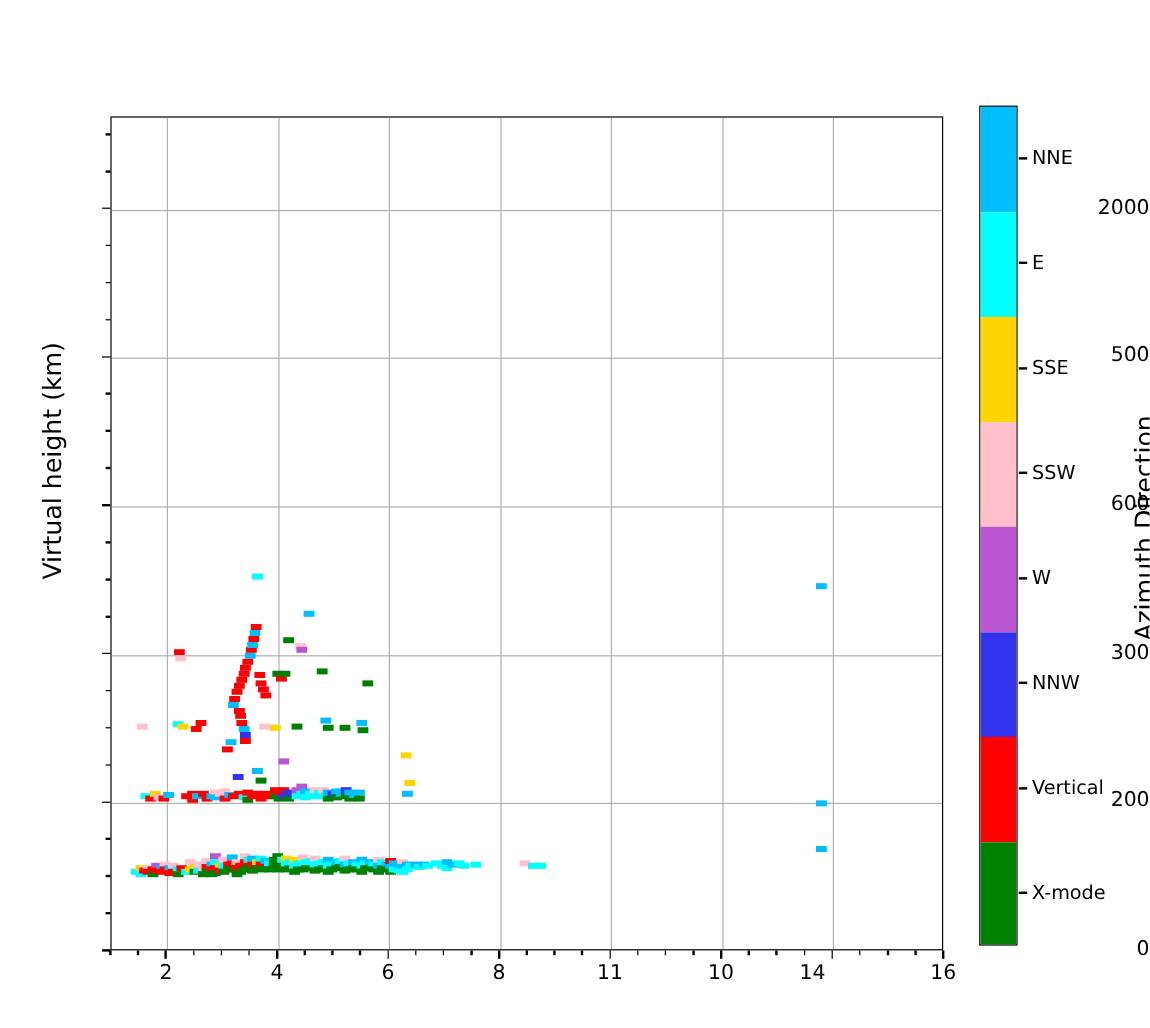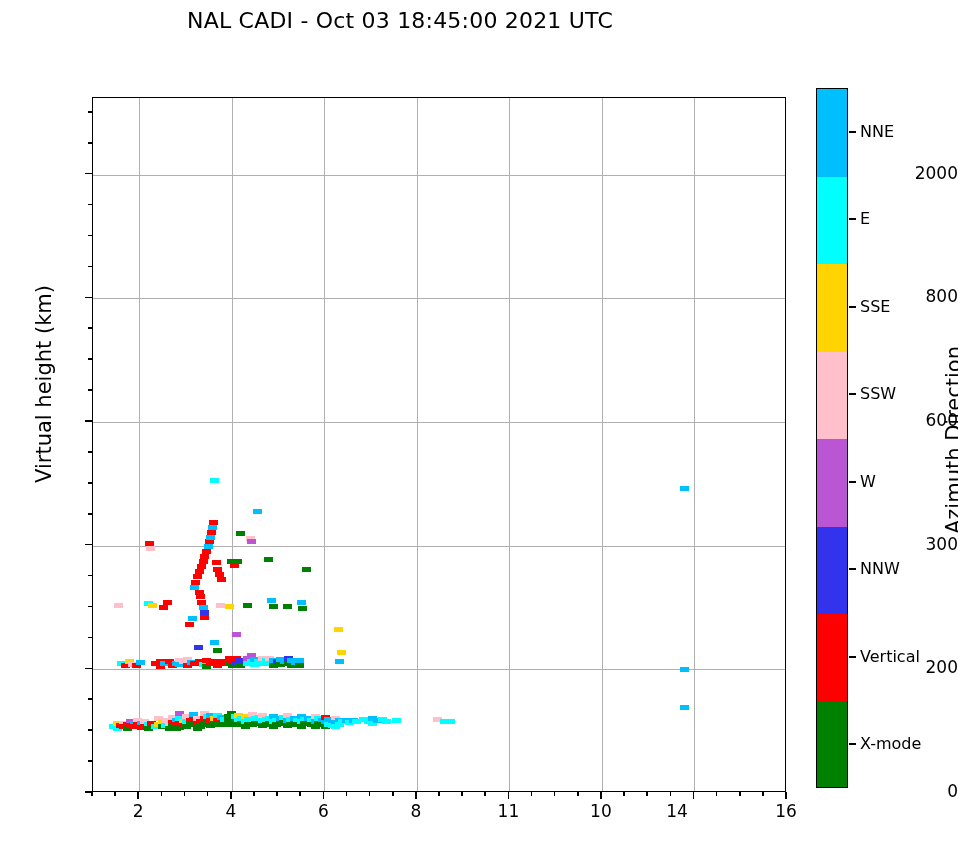--- a/index.html
+++ b/index.html
@@ -168,21 +168,20 @@
     color: #000;
     transform: rotate(-90deg);
     transform-origin: center center;
   }
 </style>
 </head>
 <body>
 
 <div id="figure">
 
-  <div id="title">NAL CADI - Oct 03 18:45:00 2021 UTC</div>
 
   <div id="plot-area">
     <div id="gridlines">
         <div class="gridline-h" style="top: 571.335px;"></div>
         <div class="gridline-h" style="top: 447.669px;"></div>
         <div class="gridline-h" style="top: 324.004px;"></div>
         <div class="gridline-h" style="top: 200.338px;"></div>
         <div class="gridline-h" style="top: 76.6726px;"></div>
         <div class="gridline-v" style="left: 46.2667px;"></div>
         <div class="gridline-v" style="left: 138.8px;"></div>
@@ -506,21 +505,21 @@
       <div class="tick-y minor" style="top: 265.622px;"></div>
       <div class="tick-y minor" style="top: 234.705px;"></div>
       <div class="tick-y minor" style="top: 203.789px;"></div>
       <div class="tick-y" style="top: 172.873px;"></div>
       <div class="tick-y minor" style="top: 141.956px;"></div>
       <div class="tick-y minor" style="top: 111.04px;"></div>
       <div class="ticklabel-y" style="top: 781px;">0</div>
       <div class="ticklabel-y" style="top: 657.335px;">200</div>
       <div class="ticklabel-y" style="top: 533.669px;">300</div>
       <div class="ticklabel-y" style="top: 410.004px;">600</div>
-      <div class="ticklabel-y" style="top: 286.338px;">800</div>
+      <div class="ticklabel-y" style="top: 286.338px;">500</div>
       <div class="ticklabel-y" style="top: 162.673px;">2000</div>
     </div>
   <div id="x-ticks">
       <div class="tick-x minor" style="left: 91.2px;"></div>
       <div class="tick-x minor" style="left: 114.333px;"></div>
       <div class="tick-x" style="left: 137.467px;"></div>
       <div class="tick-x minor" style="left: 160.6px;"></div>
       <div class="tick-x minor" style="left: 183.733px;"></div>
       <div class="tick-x minor" style="left: 206.867px;"></div>
       <div class="tick-x" style="left: 230px;"></div>

